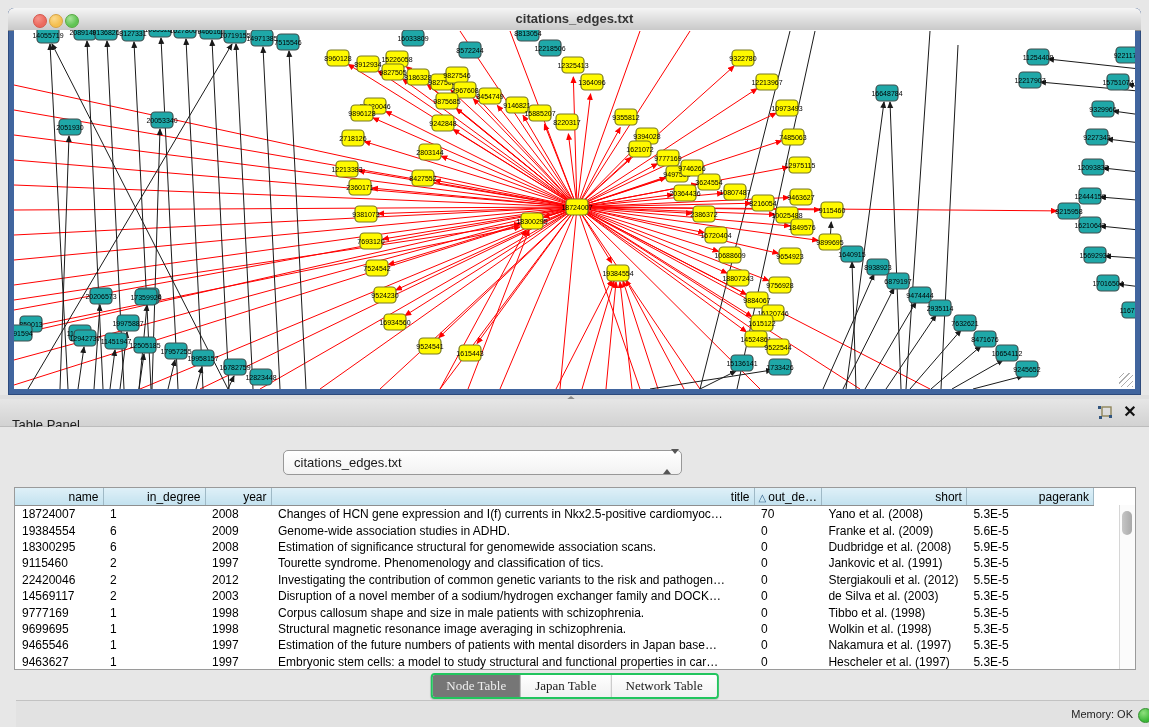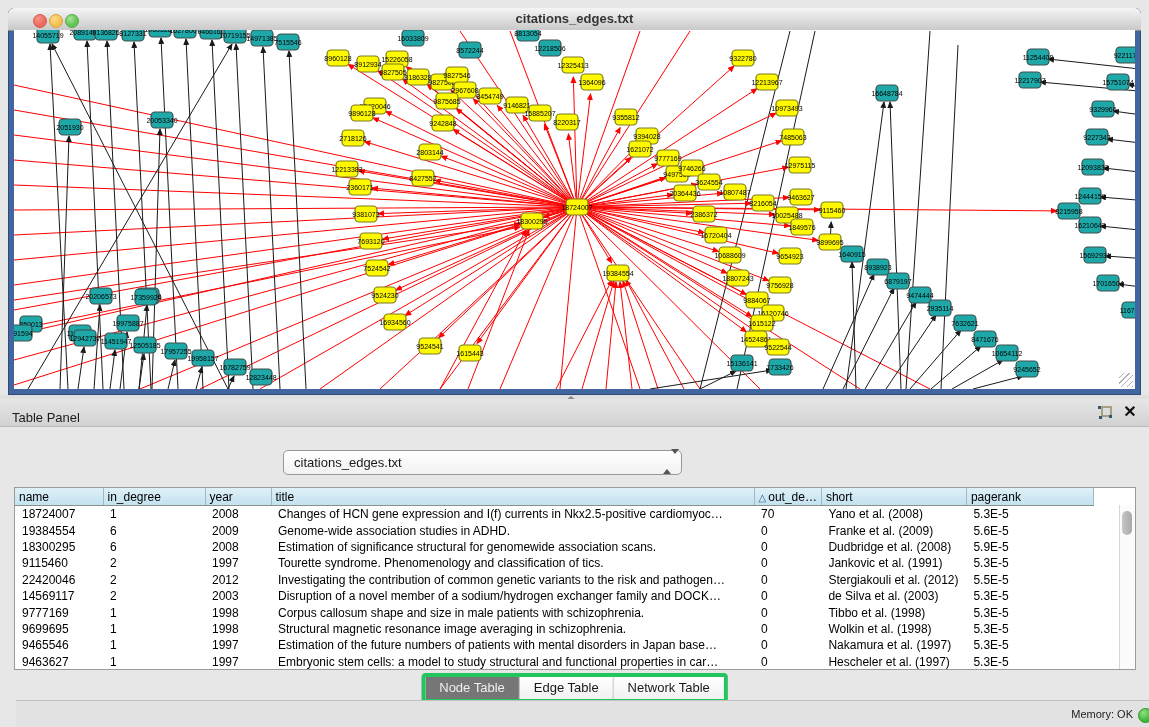--- a/index.html
+++ b/index.html
@@ -21,51 +21,51 @@
   #graph-svg{position:absolute;left:0;top:0;}
   #resize-grip{position:absolute;right:2px;bottom:2px;width:14px;height:14px;
     background:repeating-linear-gradient(135deg,transparent 0 3px,#9a9a9a 3px 4px);opacity:.8;}
   
   #divider{position:absolute;left:0;top:395px;width:1149px;height:4px;background:#dfdfdf;}
   #divider-grip{position:absolute;left:566px;top:396px;width:0;height:0;
     border-left:5px solid transparent;border-right:5px solid transparent;border-bottom:4px solid #8a8a8a;}
   
   #panel-header{position:absolute;left:0;top:399px;width:1149px;height:27px;
                 background:linear-gradient(#e6e6e6,#d2d2d2);border-bottom:1px solid #bcbcbc;}
-  #panel-title{position:absolute;left:12px;top:5px;height:27px;line-height:27px;font-size:13px;color:#1c1c1c;}
+  #panel-title{position:absolute;left:12px;top:12px;height:27px;line-height:27px;font-size:13px;color:#1c1c1c;}
   #float-btn{position:absolute;right:36px;top:6px;width:16px;height:16px;cursor:pointer;}
   #close-btn{position:absolute;right:10px;top:3px;width:18px;height:20px;font-size:16px;font-weight:bold;
              color:#111;text-align:center;line-height:20px;cursor:pointer;}
   #panel-body{position:absolute;left:0;top:427px;width:1149px;height:273px;background:#E7E7E7;}
   
   .tb-icon{position:absolute;top:24px;width:26px;height:26px;display:flex;align-items:center;justify-content:center;margin-top:40px;}
   #combo{position:absolute;left:283px;top:23px;width:397px;height:23px;background:linear-gradient(#ffffff,#f2f2f2);
          border:1px solid #989898;border-radius:5px;font-size:13px;color:#1a1a1a;}
   #combo-label{position:absolute;left:10px;top:0;line-height:23px;}
   #combo-arrows{position:absolute;right:9px;top:3px;width:9px;height:17px;}
   .arr-up{width:0;height:0;border-left:4px solid transparent;border-right:4px solid transparent;
           border-bottom:5px solid #555;margin-bottom:3px;}
   .arr-dn{width:0;height:0;border-left:4px solid transparent;border-right:4px solid transparent;
           border-top:5px solid #555;}
   
   #table-box{position:absolute;left:14px;top:60px;width:1122px;height:183px;background:#fff;
              border:1px solid #9a9a9a;box-sizing:border-box;overflow:hidden;}
   #grid{border-collapse:collapse;table-layout:fixed;font-size:12px;color:#000;}
   #grid th{height:17px;background:linear-gradient(#dff0f8,#c3e2ef);border-right:1px solid #9fb9c6;
-           border-bottom:1px solid #8e8e8e;font-weight:normal;text-align:left;padding:0 4px;
+           border-bottom:1px solid #8e8e8e;font-weight:normal;text-align:right;padding:0 4px;
            overflow:hidden;white-space:nowrap;}
   #grid td{height:16.4px;padding:0 0 0 7px;overflow:hidden;white-space:nowrap;text-overflow:clip;}
   .sort-tri{color:#2e5f8a;font-size:10px;margin-right:2px;}
   #vscroll{position:absolute;right:0;top:17px;bottom:0;width:15px;background:#fbfbfb;border-left:1px solid #d6d6d6;}
   #vthumb{position:absolute;left:2px;top:6px;width:10px;height:24px;border-radius:6px;
           background:linear-gradient(90deg,#c6c6c6,#a9a9a9);}
   
   #tabs{position:absolute;left:50%;transform:translateX(-50%);top:246px;height:22px;display:flex;
-        border:4px solid #22c55e;border-radius:4px;overflow:hidden;background:#ffffff;
-        box-shadow:0 1px 1px rgba(0,0,0,.15);}
+        border:2px solid #22c55e;border-radius:4px;overflow:hidden;background:#ffffff;
+        box-shadow:0 1px 1px rgba(0,0,0,.15);font-family:Liberation Serif, serif;}
   .tab{height:22px;line-height:22px;padding:0 14px;font-size:13px;color:#1a1a1a;
        background:linear-gradient(#ffffff,#f1f1f1);border-right:1px solid #b5b5b5;cursor:pointer;}
   .tab:last-child{border-right:none;}
   .tab.selected{background:#767676;color:#efefef;}
   
   #status-bar{position:absolute;left:16px;top:700px;width:1149px;height:27px;background:#E2E2E2;
               border-top:1px solid #c2c2c2;}
   #mem-label{position:absolute;right:32px;top:0;height:27px;line-height:27px;font-size:11px;color:#222;}
   #mem-dot{position:absolute;right:12px;top:7px;width:13px;height:13px;border-radius:50%;
            background:radial-gradient(circle at 35% 30%,#8fe07e,#3cb838 65%);border:1px solid #2f8f2c;}
@@ -929,21 +929,21 @@
             </tr>
           </tbody>
       </table>
       <div id="vscroll">
         <div id="vthumb"></div>
       </div>
     </div>
 
     <div id="tabs">
         <div class="tab selected">Node Table</div>
-        <div class="tab">Edge Table</div>
+        <div class="tab">Japan Table</div>
         <div class="tab">Network Table</div>
       </div>
   </div>
 
   <div id="status-bar">
     <span id="mem-label">Memory: OK</span>
     <span id="mem-dot"></span>
   </div>
 </div>
 

